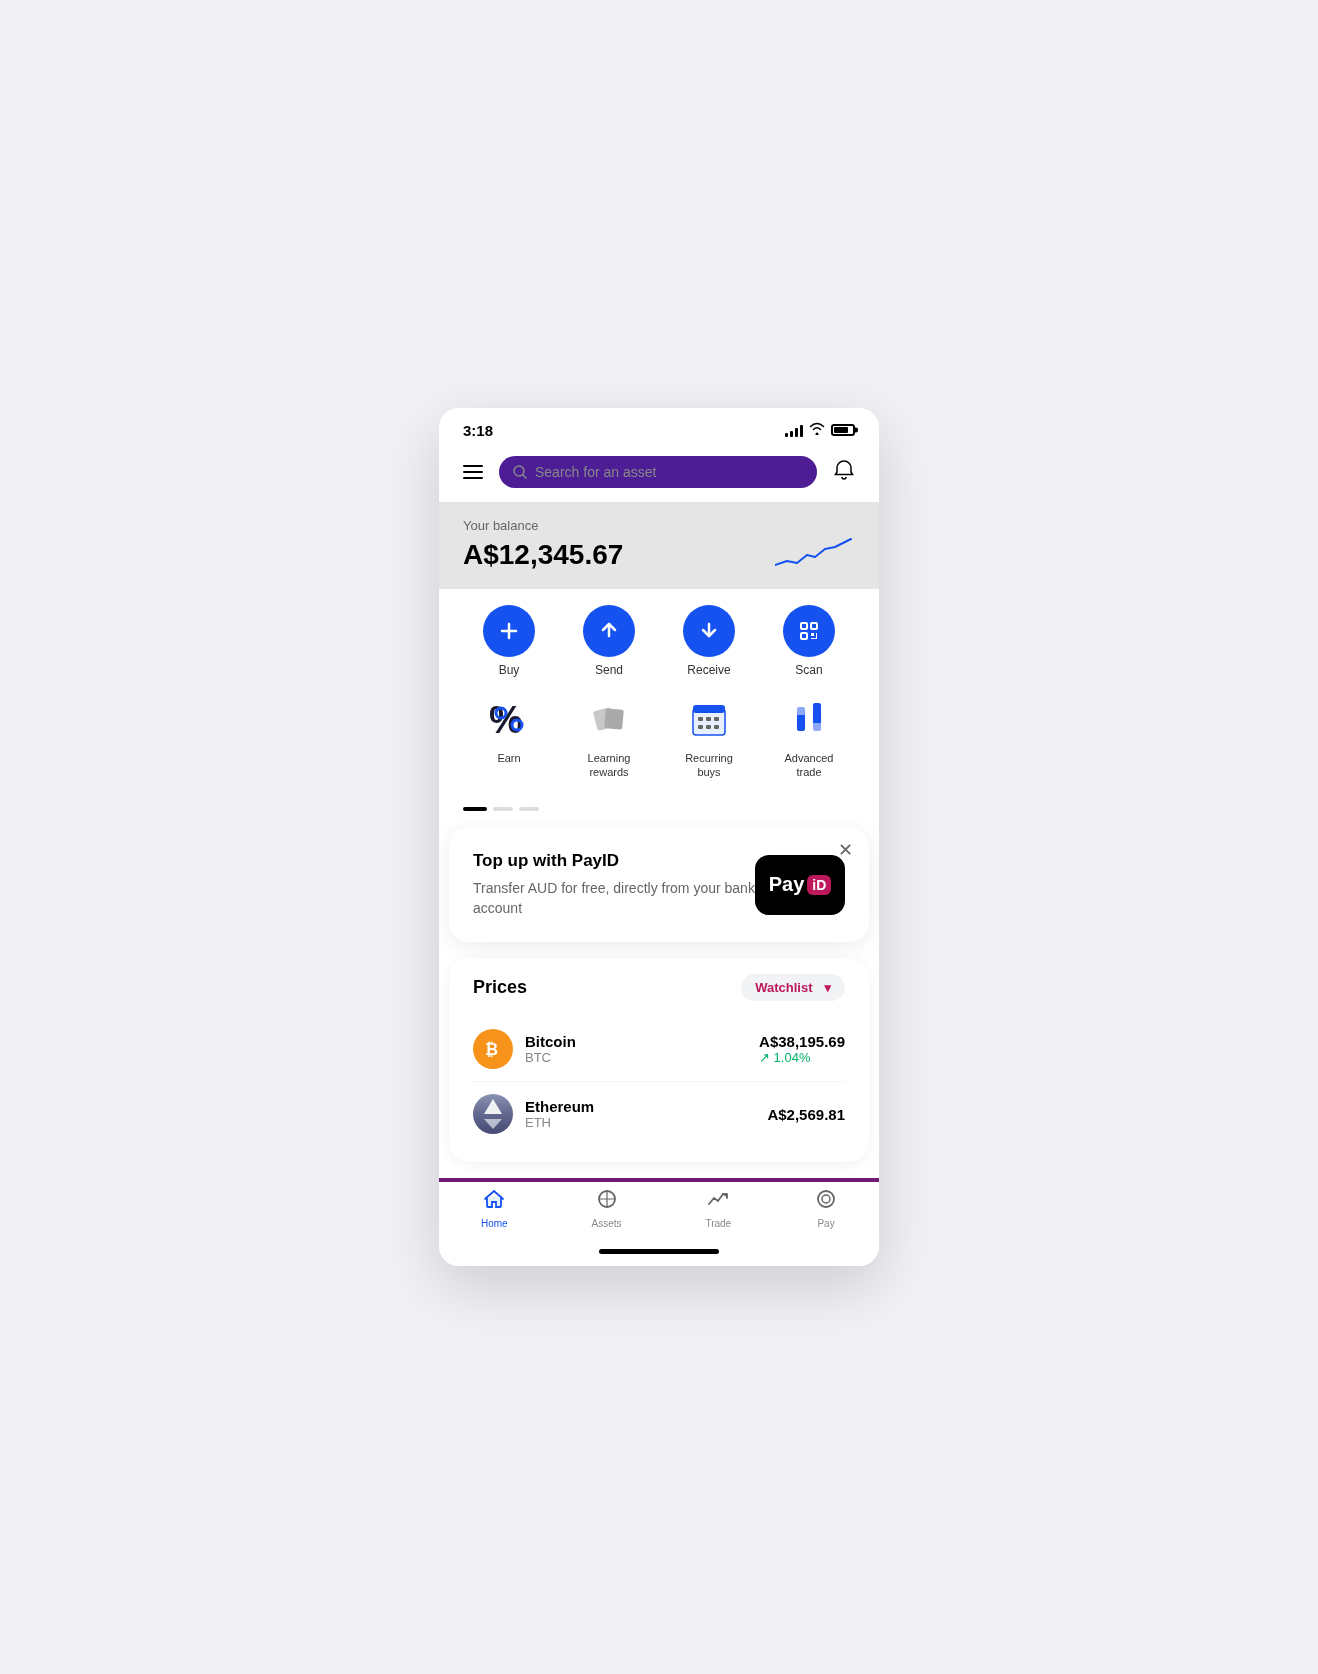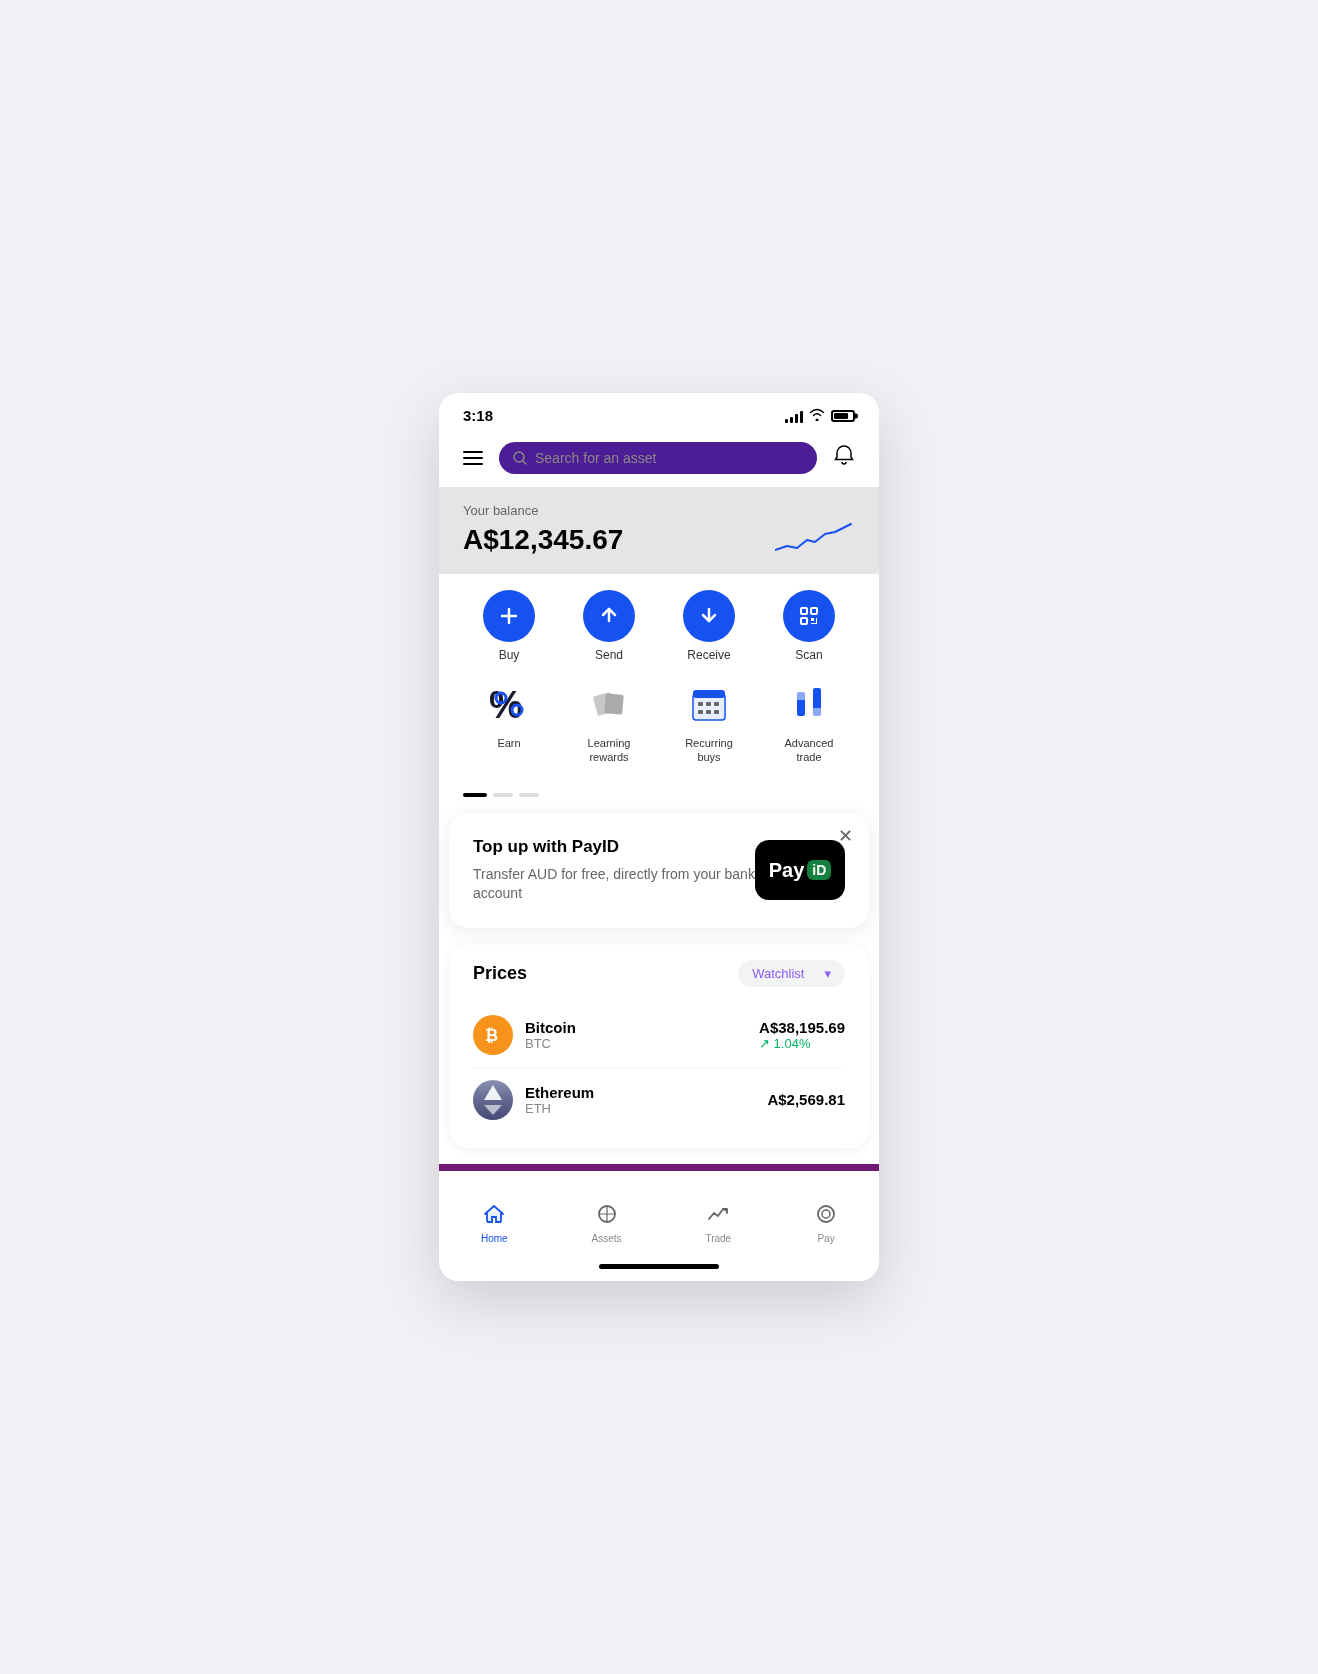--- a/index.html
+++ b/index.html
@@ -312,26 +312,26 @@
       font-size: 18px;
       font-weight: 700;
       color: #000;
     }
     .watchlist-btn {
       background: #f2f3f5;
       border: none;
       border-radius: 20px;
       padding: 6px 14px;
       font-size: 13px;
-      font-weight: 400;
-      color: #8b5cf6;
+      font-weight: 700;
+      color: #be185d;
       cursor: pointer;
       display: flex;
       align-items: center;
-      gap: 20px;
+      gap: 12px;
     }
     .asset-row {
       display: flex;
       align-items: center;
       padding: 12px 0;
       border-bottom: 1px solid #f5f5f5;
       gap: 12px;
     }
     .asset-row:last-child {
       border-bottom: none;
@@ -397,23 +397,23 @@
     }
     .asset-change-up {
       font-size: 13px;
       color: #00b167;
       display: block;
     }
     
     .bottom-nav {
       display: flex;
       justify-content: space-around;
-      padding: 28px 0 8px;
-      background: #fff;
-      border-top: 7px solid #701a75;
+      padding: 2px 0 8px;
+      background: #fff;
+      border-top: 4px solid #701a75;
       margin-top: 16px;
     }
     .nav-item {
       display: flex;
       flex-direction: column;
       align-items: center;
       gap: 3px;
       cursor: pointer;
       background: none;
       border: none;
@@ -609,21 +609,21 @@
 
     <div class="payid-card">
       <button class="close-btn">✕</button>
       <div class="payid-card-inner">
         <div class="payid-text">
           <div class="payid-title">Top up with PayID</div>
           <div class="payid-desc">Transfer AUD for free, directly from your bank account</div>
         </div>
         <div class="payid-logo">
           <span style="font-size:20px; font-weight:800; color:#fff;">Pay</span>
-          <span class="id-box" style="background:#15803d; border-radius:6px; padding:2px 5px; margin-left:3px; font-size:14px; font-weight:800;">iD</span>
+          <span class="id-box" style="background:#be185d; border-radius:6px; padding:2px 5px; margin-left:3px; font-size:14px; font-weight:800;">iD</span>
         </div>
       </div>
     </div>
 
     <div class="prices-section">
       <div class="prices-header">
         <span class="prices-title">Prices</span>
         <button class="watchlist-btn">
           <span>Watchlist</span>
           <span>▾</span>

